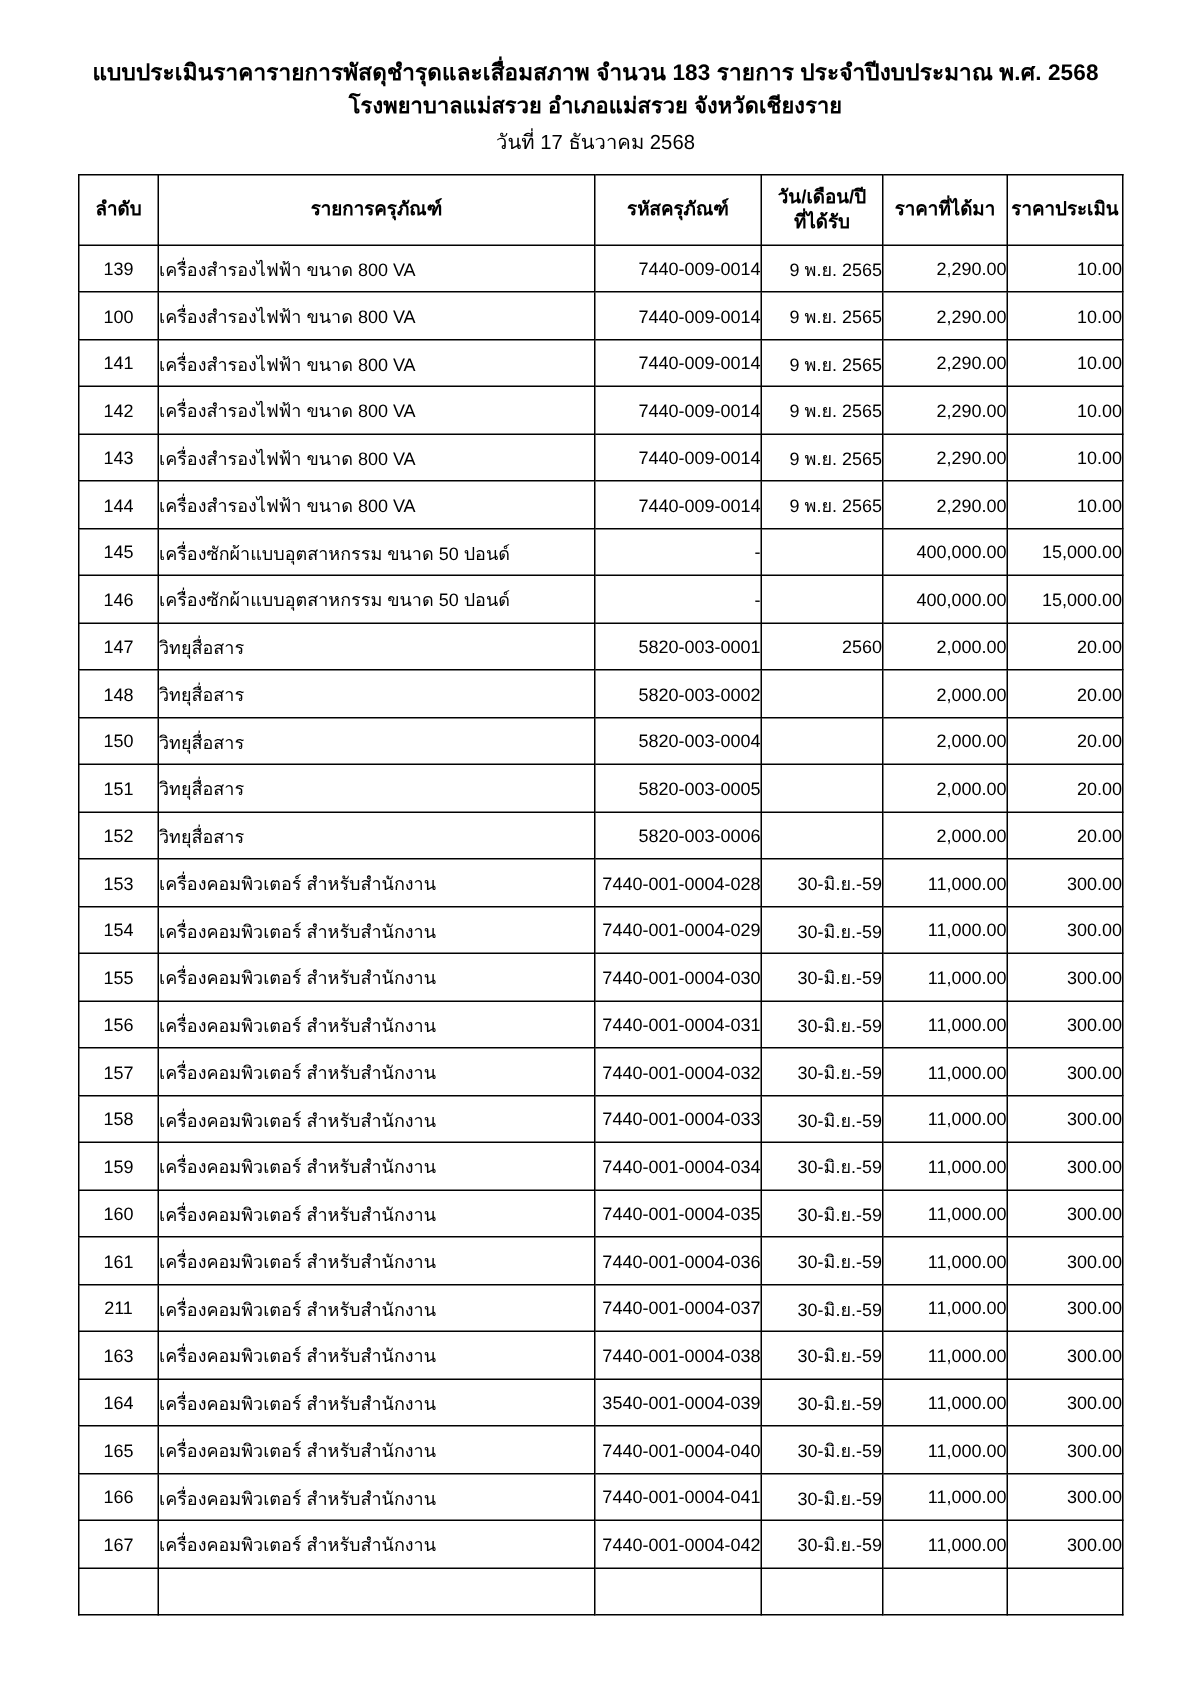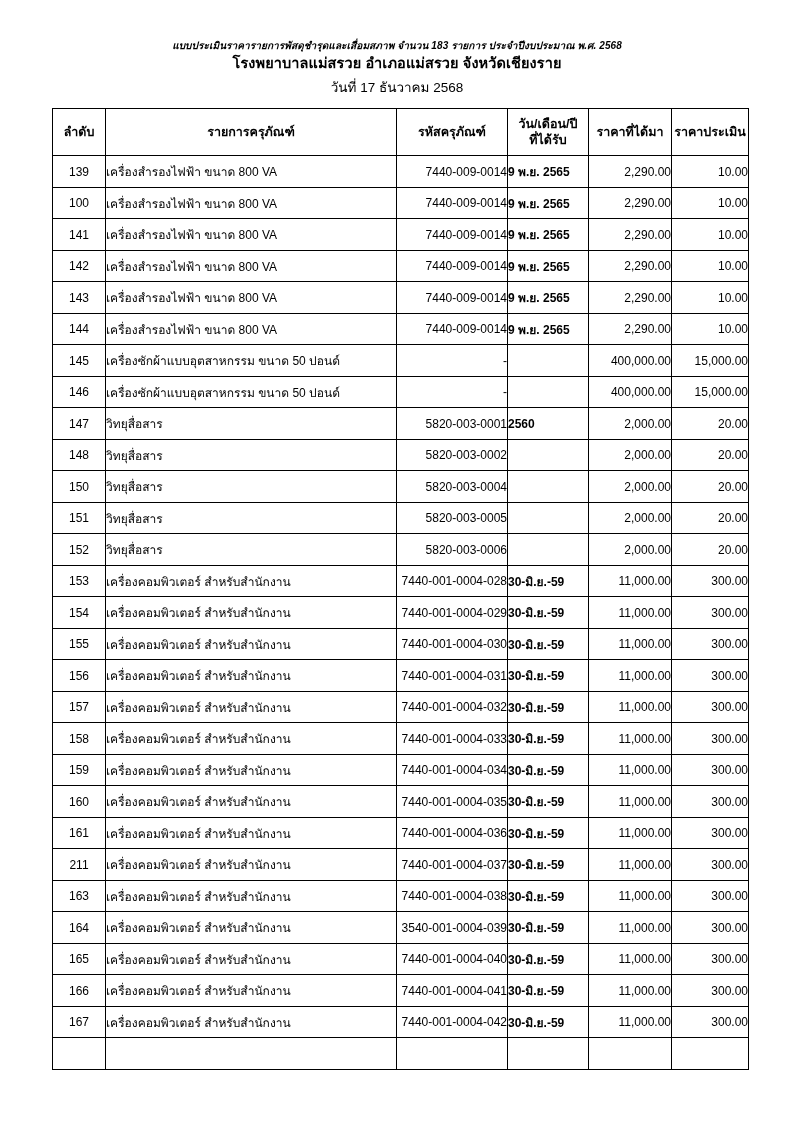--- a/index.html
+++ b/index.html
@@ -19,25 +19,24 @@
     width: 794px;
     height: 1123px;
     box-sizing: border-box;
     padding: 38px 52px 0 52px;
   }
   .header {
     text-align: center;
     margin-bottom: 8px;
   }
   .header .line1 {
-    font-size: 10px;
+    font-size: 15px;
     font-weight: bold;
     line-height: 1.5;
     letter-spacing: 0.1px;
-    font-style: italic;
   }
   .header .line2 {
     font-size: 14.5px;
     font-weight: bold;
     line-height: 1.5;
     letter-spacing: 0.1px;
   }
   .header .line3 {
     font-size: 13.5px;
     font-weight: normal;
@@ -62,21 +61,21 @@
     height: 46px;
     line-height: 1.35;
     font-size: 12.5px;
   }
   table.doc-table td {
     height: 30.5px;
   }
   .c-seq    { width: 52px;  text-align: center; }
   .c-name   { width: 290px; text-align: left; padding-left: 6px; }
   .c-code   { width: 110px; text-align: right; }
-  .c-date   { width: 80px;  text-align: left; font-weight: bold; }
+  .c-date   { width: 80px;  text-align: right; }
   .c-price  { width: 82px;  text-align: right; padding-right: 8px; }
   .c-assess { width: 76px;  text-align: right; padding-right: 8px; }
 
   th.c-name { text-align: center; padding-left: 0; }
   th.c-price, th.c-assess { text-align: center; padding-right: 0; }
 
   .filler td { height: 88px; border-left: 1px solid #000; border-right: 1px solid #000; border-top: 1px solid #000; border-bottom: 1px solid #000; }
   .sub-line { display: block; }
 </style>
 </head>

